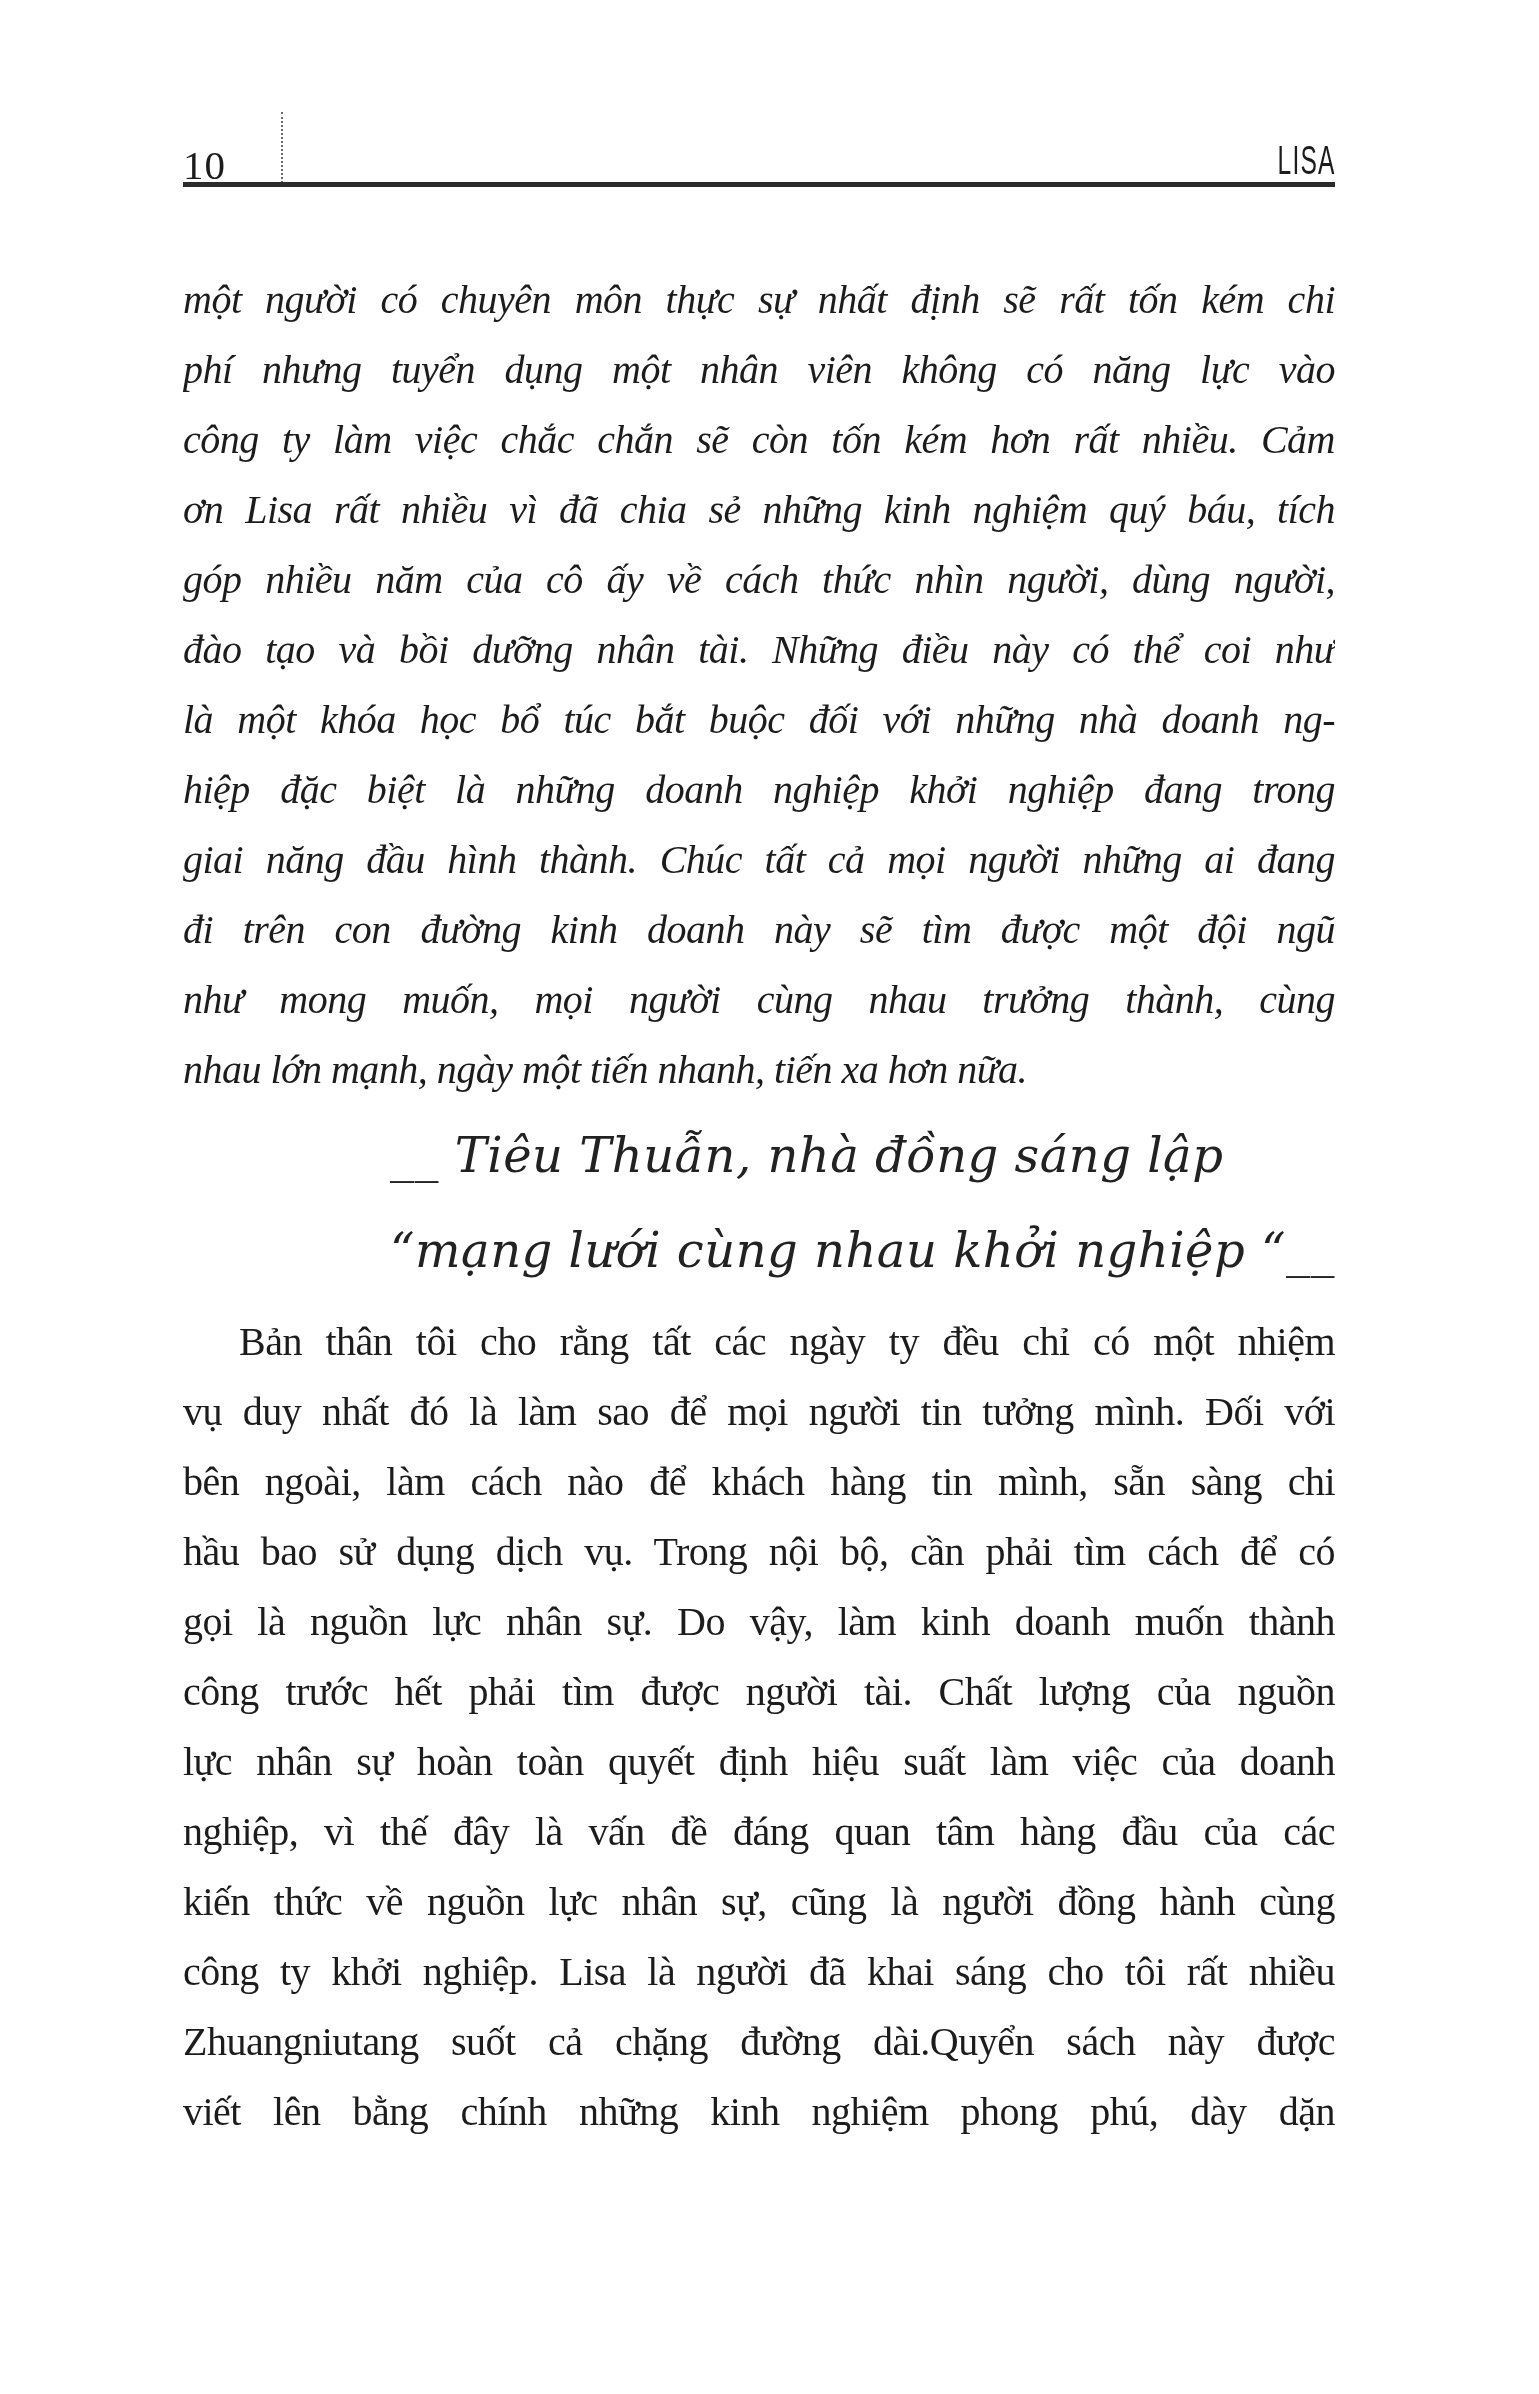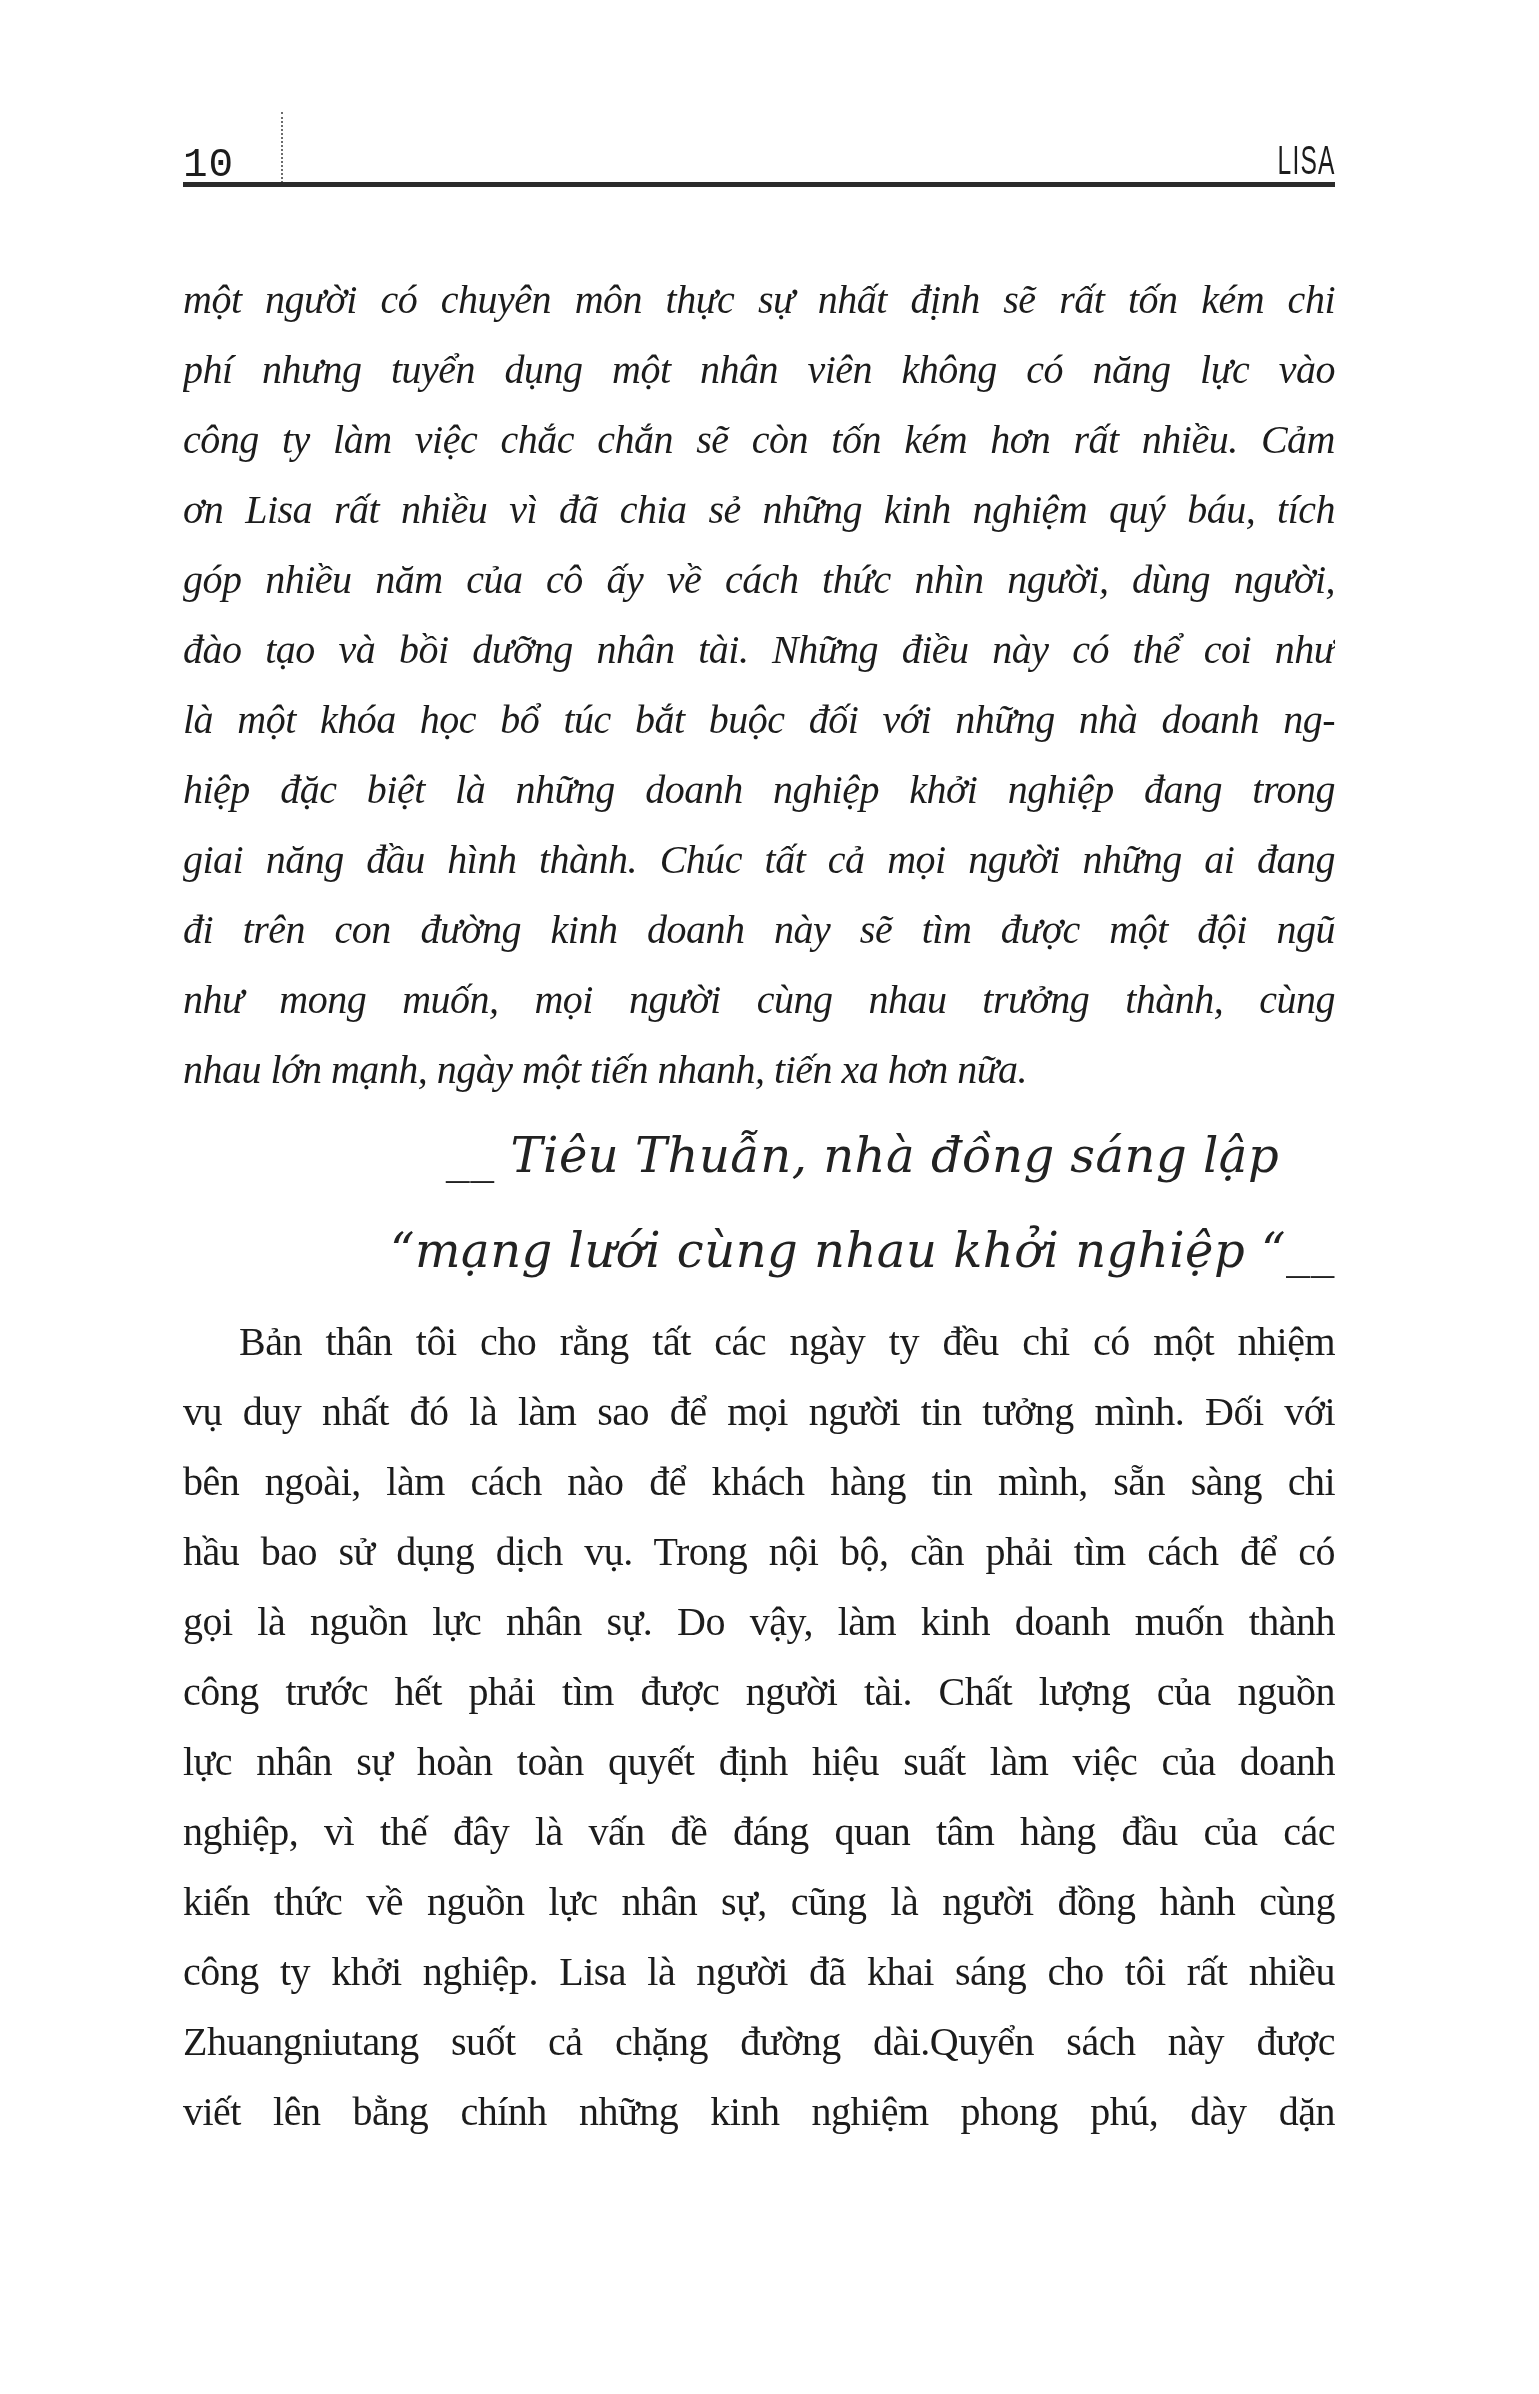--- a/index.html
+++ b/index.html
@@ -10,21 +10,21 @@
     background: #ffffff;
     color: #1c1c1c;
     font-family: "Liberation Serif", serif;
     overflow: hidden;
   }
   
   .pagenum {
     position: absolute;
     left: 183px;
     top: 145px;
-    font-family: Liberation Mono, monospace;
+    font-family: Liberation Serif, serif;
     font-size: 41px;
     line-height: 1;
     letter-spacing: 1px;
   }
   .vline {
     position: absolute;
     left: 281px;
     top: 112px;
     height: 71px;
     width: 0;
@@ -71,21 +71,21 @@
     -moz-text-align-last: left;
   }
   .para .line.indent { text-indent: 56px; }
   .p1 { top: 265px; font-style: italic; }
   .p2 { top: 1307px; }
   
   .attribution {
     position: absolute;
     right: 204px;
     top: 1108px;
-    text-align: center;
+    text-align: left;
     font-family: "DejaVu Serif", serif;
     font-style: italic;
     font-size: 48px;
     line-height: 95px;
     color: #222222;
     letter-spacing: 0.5px;
     margin-left: 39px;
   }
 </style>
 </head>

